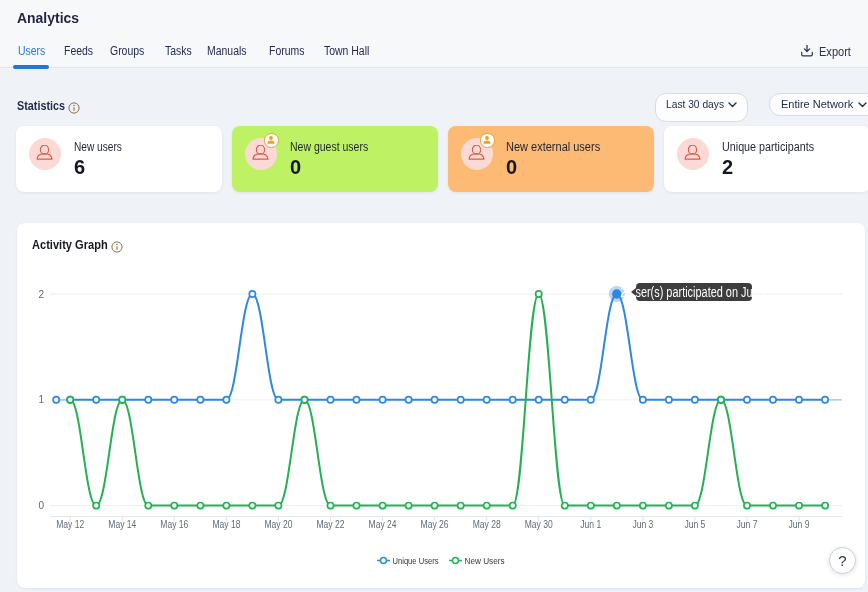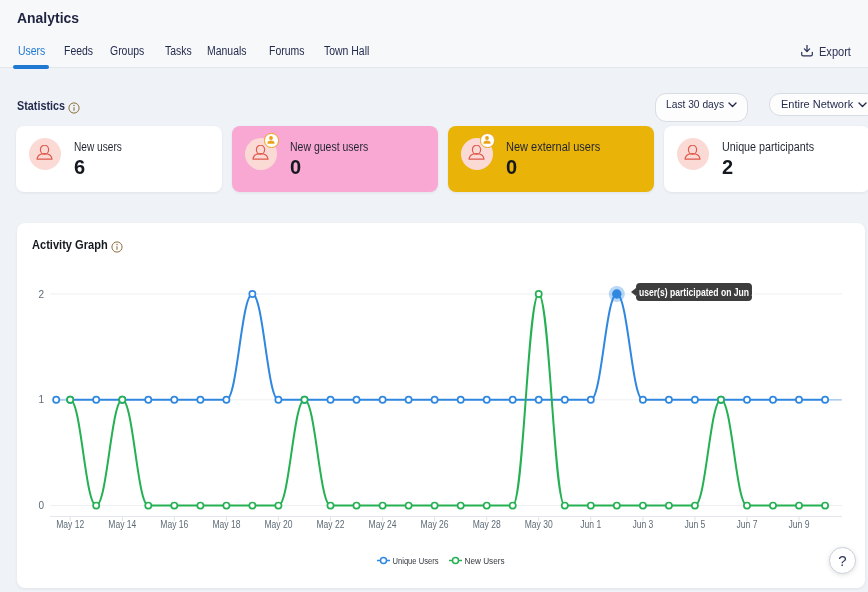--- a/index.html
+++ b/index.html
@@ -46,37 +46,37 @@
 <div style="position:absolute;left:16px;top:126px;width:206px;height:66px;background:#fff;border-radius:8px;box-shadow:0 1px 3px rgba(25,39,70,0.07)">
 <div style="position:absolute;left:13px;top:12px;width:32px;height:32px;border-radius:50%;background:#fbdad6">
 <div style="position:absolute;left:7.3px;top:7.1px"><svg width="17" height="15" viewBox="0 0 17 15">
             <ellipse cx="8.5" cy="4.7" rx="4.1" ry="4.5" fill="none" stroke="#e05a4d" stroke-width="1.2"></ellipse>
             <path d="M 1 14.1 C 1.4 10.4 4 8.6 8.5 8.6 C 13 8.6 15.6 10.4 16 14.1 Z" fill="none" stroke="#e05a4d" stroke-width="1.2" stroke-linejoin="round"></path>
           </svg></div>
       </div>
 <div style="position:absolute;left:58px;top:13.5px;font-size:12.5px;color:#1f2430;transform:scaleX(0.81);transform-origin:left top;white-space:nowrap">New users</div>
 <div style="position:absolute;left:58px;top:30px;font-size:20px;font-weight:bold;color:#15181e">6</div>
 </div>
-    <div style="position:absolute;left:232px;top:126px;width:206px;height:66px;background:#f9a8d4;border-radius:8px;box-shadow:0 1px 3px rgba(25,39,70,0.07)">
+    <div style="position:absolute;left:232px;top:126px;width:206px;height:66px;background:#bef264;border-radius:8px;box-shadow:0 1px 3px rgba(25,39,70,0.07)">
 <div style="position:absolute;left:13px;top:12px;width:32px;height:32px;border-radius:50%;background:#fbdad6">
 <div style="position:absolute;left:7.3px;top:7.1px"><svg width="17" height="15" viewBox="0 0 17 15">
             <ellipse cx="8.5" cy="4.7" rx="4.1" ry="4.5" fill="none" stroke="#e05a4d" stroke-width="1.2"></ellipse>
             <path d="M 1 14.1 C 1.4 10.4 4 8.6 8.5 8.6 C 13 8.6 15.6 10.4 16 14.1 Z" fill="none" stroke="#e05a4d" stroke-width="1.2" stroke-linejoin="round"></path>
           </svg></div>
         <div style="position:absolute;left:19.3px;top:-4.6px;width:14.5px;height:14.5px;border-radius:50%;background:#fff;border:1.4px solid #eba21b">
           <svg width="12" height="12" viewBox="0 0 12 12" style="position:absolute;left:-0.2px;top:-0.3px">
             <circle cx="6" cy="4" r="1.9" fill="#eba21b"></circle>
             <path d="M 2.4 9.8 C 2.4 7.4 3.8 6.5 6 6.5 C 8.2 6.5 9.6 7.4 9.6 9.8 Z" fill="#eba21b"></path>
           </svg>
         </div>
       </div>
 <div style="position:absolute;left:58px;top:13.5px;font-size:12.5px;color:#1f2430;transform:scaleX(0.84);transform-origin:left top;white-space:nowrap">New guest users</div>
 <div style="position:absolute;left:58px;top:30px;font-size:20px;font-weight:bold;color:#15181e">0</div>
 </div>
-    <div style="position:absolute;left:448px;top:126px;width:206px;height:66px;background:#eab308;border-radius:8px;box-shadow:0 1px 3px rgba(25,39,70,0.07)">
+    <div style="position:absolute;left:448px;top:126px;width:206px;height:66px;background:#fdba74;border-radius:8px;box-shadow:0 1px 3px rgba(25,39,70,0.07)">
 <div style="position:absolute;left:13px;top:12px;width:32px;height:32px;border-radius:50%;background:#fbdad6">
 <div style="position:absolute;left:7.3px;top:7.1px"><svg width="17" height="15" viewBox="0 0 17 15">
             <ellipse cx="8.5" cy="4.7" rx="4.1" ry="4.5" fill="none" stroke="#e05a4d" stroke-width="1.2"></ellipse>
             <path d="M 1 14.1 C 1.4 10.4 4 8.6 8.5 8.6 C 13 8.6 15.6 10.4 16 14.1 Z" fill="none" stroke="#e05a4d" stroke-width="1.2" stroke-linejoin="round"></path>
           </svg></div>
         <div style="position:absolute;left:19.3px;top:-4.6px;width:14.5px;height:14.5px;border-radius:50%;background:#fff;border:1.4px solid #eba21b">
           <svg width="12" height="12" viewBox="0 0 12 12" style="position:absolute;left:-0.2px;top:-0.3px">
             <circle cx="6" cy="4" r="1.9" fill="#eba21b"></circle>
             <path d="M 2.4 9.8 C 2.4 7.4 3.8 6.5 6 6.5 C 8.2 6.5 9.6 7.4 9.6 9.8 Z" fill="#eba21b"></path>
           </svg>
@@ -208,18 +208,18 @@
 <circle cx="616.8" cy="294.0" r="8" fill="#2f87e0" opacity="0.33"></circle>
 <circle cx="616.8" cy="294.0" r="4.7" fill="#2f87e0"></circle>
 <line x1="377" y1="560.5" x2="390" y2="560.5" stroke="#2f87e0" stroke-width="1.5"></line>
 <circle cx="383.5" cy="560.5" r="3" fill="#fff" stroke="#2f87e0" stroke-width="1.5"></circle>
 <text x="392.5" y="564" font-size="9.5" fill="#32383e" textLength="46" lengthAdjust="spacingAndGlyphs">Unique Users</text>
 <line x1="449" y1="560.5" x2="462" y2="560.5" stroke="#24b053" stroke-width="1.5"></line>
 <circle cx="455.5" cy="560.5" r="3" fill="#fff" stroke="#24b053" stroke-width="1.5"></circle>
 <text x="464.5" y="564" font-size="9.5" fill="#32383e" textLength="40" lengthAdjust="spacingAndGlyphs">New Users</text>
 </svg>
 
-<div style="position:absolute;left:635.5px;top:283.2px;width:116px;height:18px;background:#3d3d3d;border-radius:4px;color:#fff;font-size:11px;font-weight:bold;line-height:18px;white-space:nowrap">
+<div style="position:absolute;left:635.5px;top:283.2px;width:116px;height:18px;background:#3d3d3d;border-radius:4px;color:#fff;font-size:14px;font-weight:normal;line-height:18px;white-space:nowrap">
       <span style="position:absolute;left:58px;transform:translateX(-50%) scaleX(0.78)">2 user(s) participated on Jun 2</span>
 <div style="position:absolute;left:-5px;top:5px;width:0;height:0;border-top:4px solid transparent;border-bottom:4px solid transparent;border-right:5px solid #3d3d3d"></div>
     </div>
 
 <div style="position:absolute;left:829px;top:547px;width:27px;height:27px;border-radius:50%;background:#fff;border:1px solid #ccd1d9;box-shadow:0 1px 5px rgba(0,0,0,0.12);text-align:center;line-height:25px;font-size:15px;color:#2d3557">?</div>
 </div>
 </body></html>

